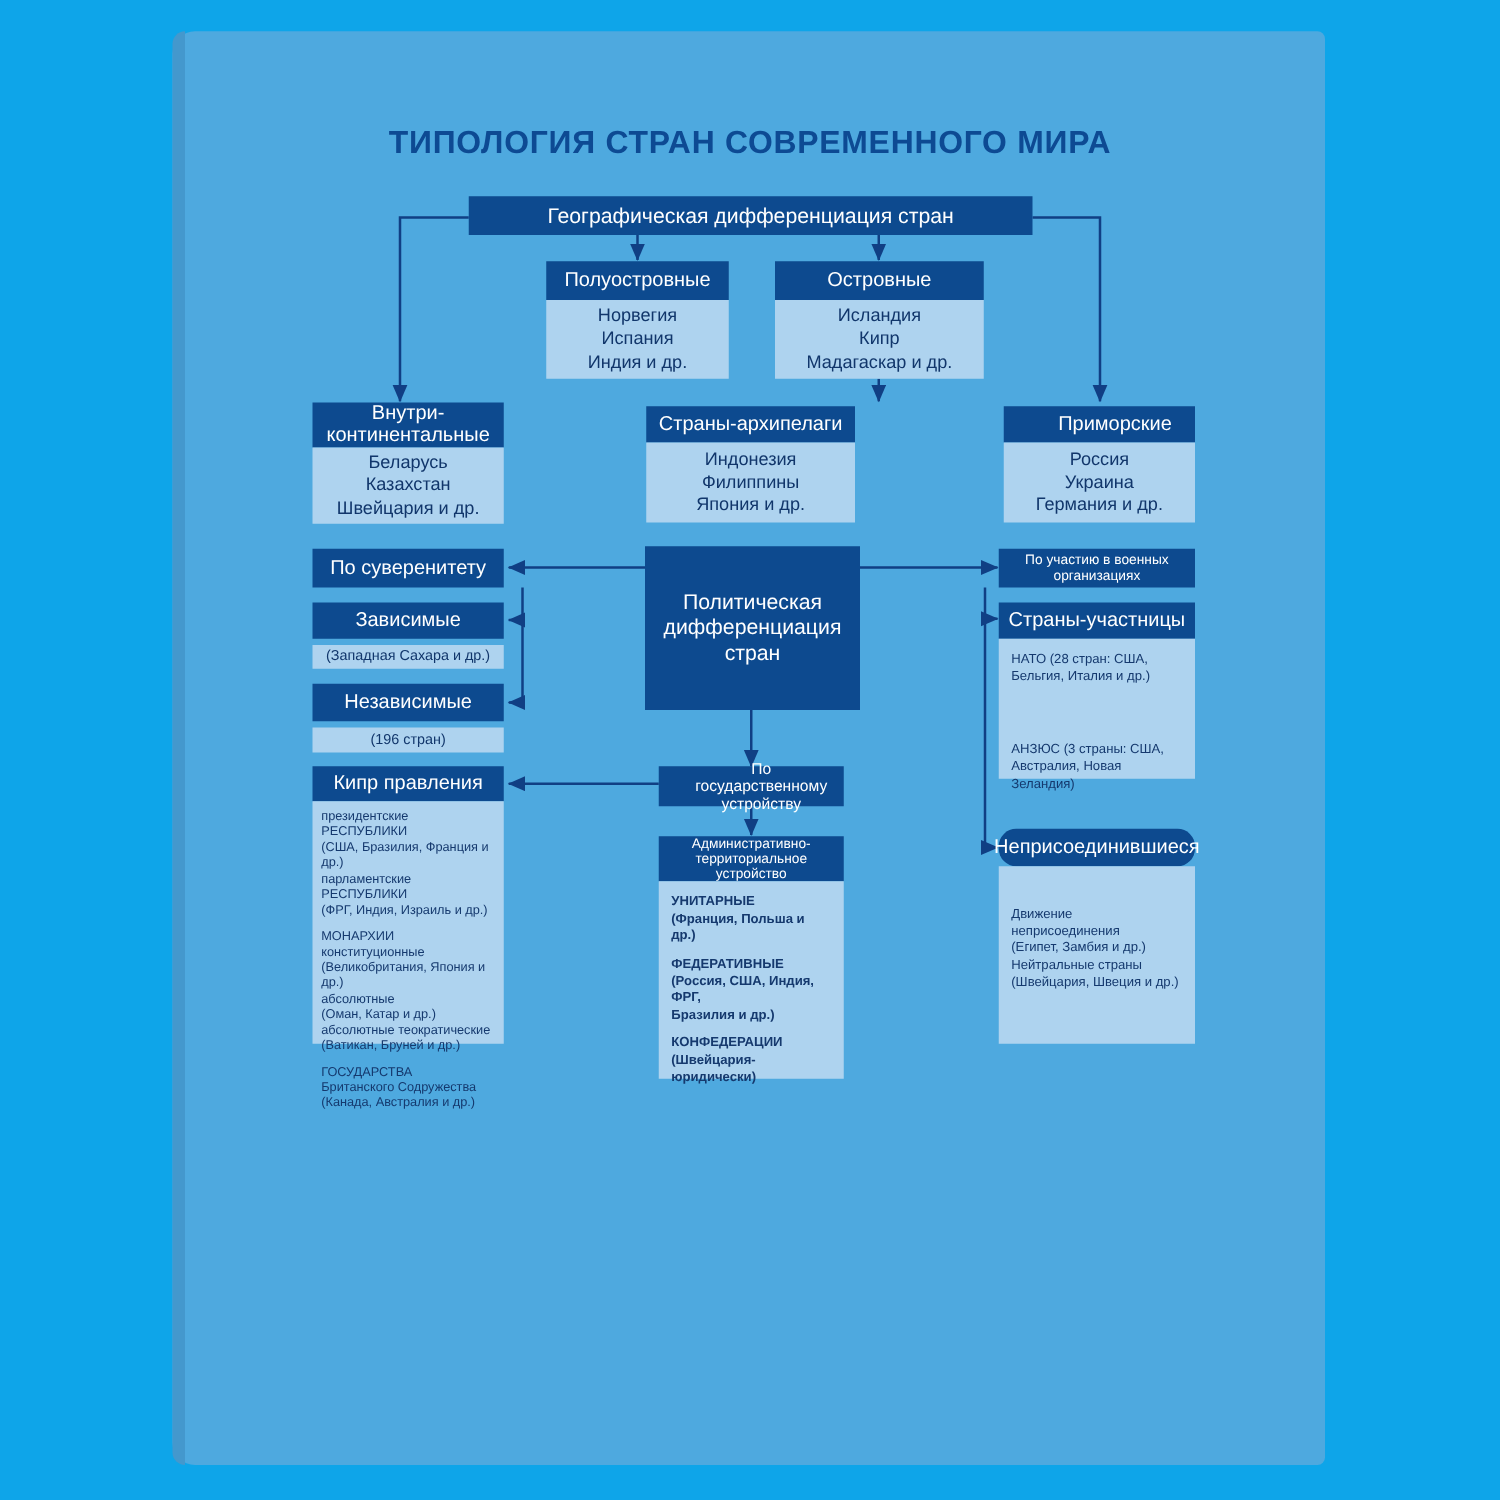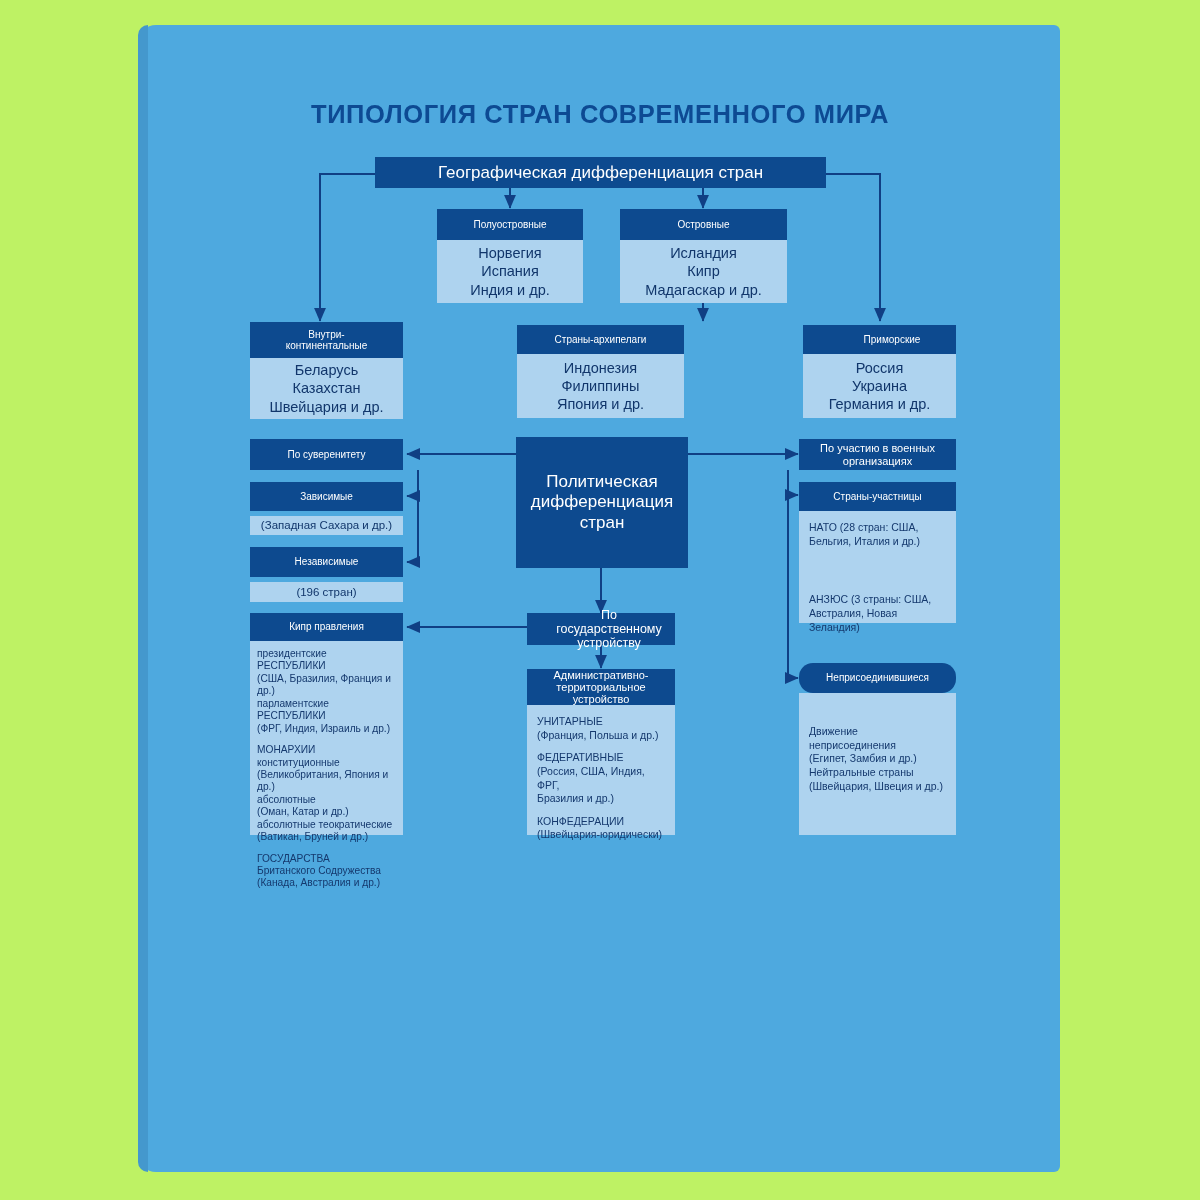--- a/index.html
+++ b/index.html
@@ -1,37 +1,37 @@
 <!DOCTYPE html>
 <html><head>
 <meta charset="utf-8">
 <style>
   html,body{margin:0;padding:0;background:#ffffff;}
   body{width:1200px;height:1200px;overflow:hidden;
        font-family:"Liberation Sans","DejaVu Sans",sans-serif;}
 
-  #page{position:relative;width:1200px;height:1200px;background:#bef264;}
+  #page{position:relative;width:1200px;height:1200px;background:#0ea5e9;}
 
   
   #card{position:absolute;left:138px;top:25px;width:922px;height:1147px;
         background:#4ea9df;border-radius:18px 6px 6px 18px;}
   #spine{position:absolute;left:0px;top:0px;width:10px;height:100%;
          background:#4498cd;border-radius:18px 0 0 18px;}
 
   
   #diagram{position:absolute;left:0;top:0;width:1200px;height:1200px;}
 
   .ttl{position:absolute;left:0;top:100px;width:1200px;text-align:center;
        font-size:25.5px;font-weight:bold;color:#0d4a93;letter-spacing:.6px;
        font-family:"Liberation Sans",sans-serif;}
 
   .box{position:absolute;box-sizing:border-box;}
   .hdr{background:#0d4a8f;color:#ffffff;display:flex;align-items:center;
        justify-content:center;text-align:center;line-height:1.12;
-       font-size:10px;padding:2px 4px;box-sizing:border-box;}
+       font-size:16px;padding:2px 4px;box-sizing:border-box;}
   .hdr.sm{font-size:12.5px;}
   .hdr.xs{font-size:11px;}
   .hdr.big{font-size:17px;text-align:center;}
   .body{background:#aed3ef;color:#11366b;display:flex;flex-direction:column;
         align-items:center;justify-content:center;text-align:center;
         line-height:1.25;font-size:14.5px;box-sizing:border-box;padding:3px;}
   .body.left{align-items:flex-start;justify-content:flex-start;text-align:left;
              font-size:10.2px;line-height:1.22;padding:7px 7px;color:#15396e;}
   .body.left2{align-items:flex-start;justify-content:flex-start;text-align:left;
              font-size:10.5px;line-height:1.3;padding:10px 10px;color:#15396e;}
@@ -152,21 +152,21 @@
 Британского  Содружества
 (Канада,  Австралия  и  др.)</div>
     </div>
 
     <div class="box hdr sm" style="left:527px;top:613px;width:148px;height:32px;white-space:pre-line;padding-left:20px;">По государственному
 устройству</div>
 
     <div class="box hdr xs" style="left:527px;top:669px;width:148px;height:36px;white-space:pre-line;">Административно-
 территориальное
 устройство</div>
-    <div class="box body left2" style="left:527px;top:705px;width:148px;height:130px;">
+    <div class="box body left2" style="left:527px;top:705px;width:148px;height:158px;font-weight:bold;">
       <div class="para" style="white-space:pre-line;">УНИТАРНЫЕ
 (Франция,  Польша  и  др.)</div>
       <div class="para" style="white-space:pre-line;">ФЕДЕРАТИВНЫЕ
 (Россия,  США,  Индия,  ФРГ,
 Бразилия  и  др.)</div>
       <div class="para" style="white-space:pre-line;">КОНФЕДЕРАЦИИ
 (Швейцария-юридически)</div>
     </div>
 
     <div class="box hdr xs" style="left:799px;top:439px;width:157px;height:31px;white-space:pre-line;">По участию в военных

